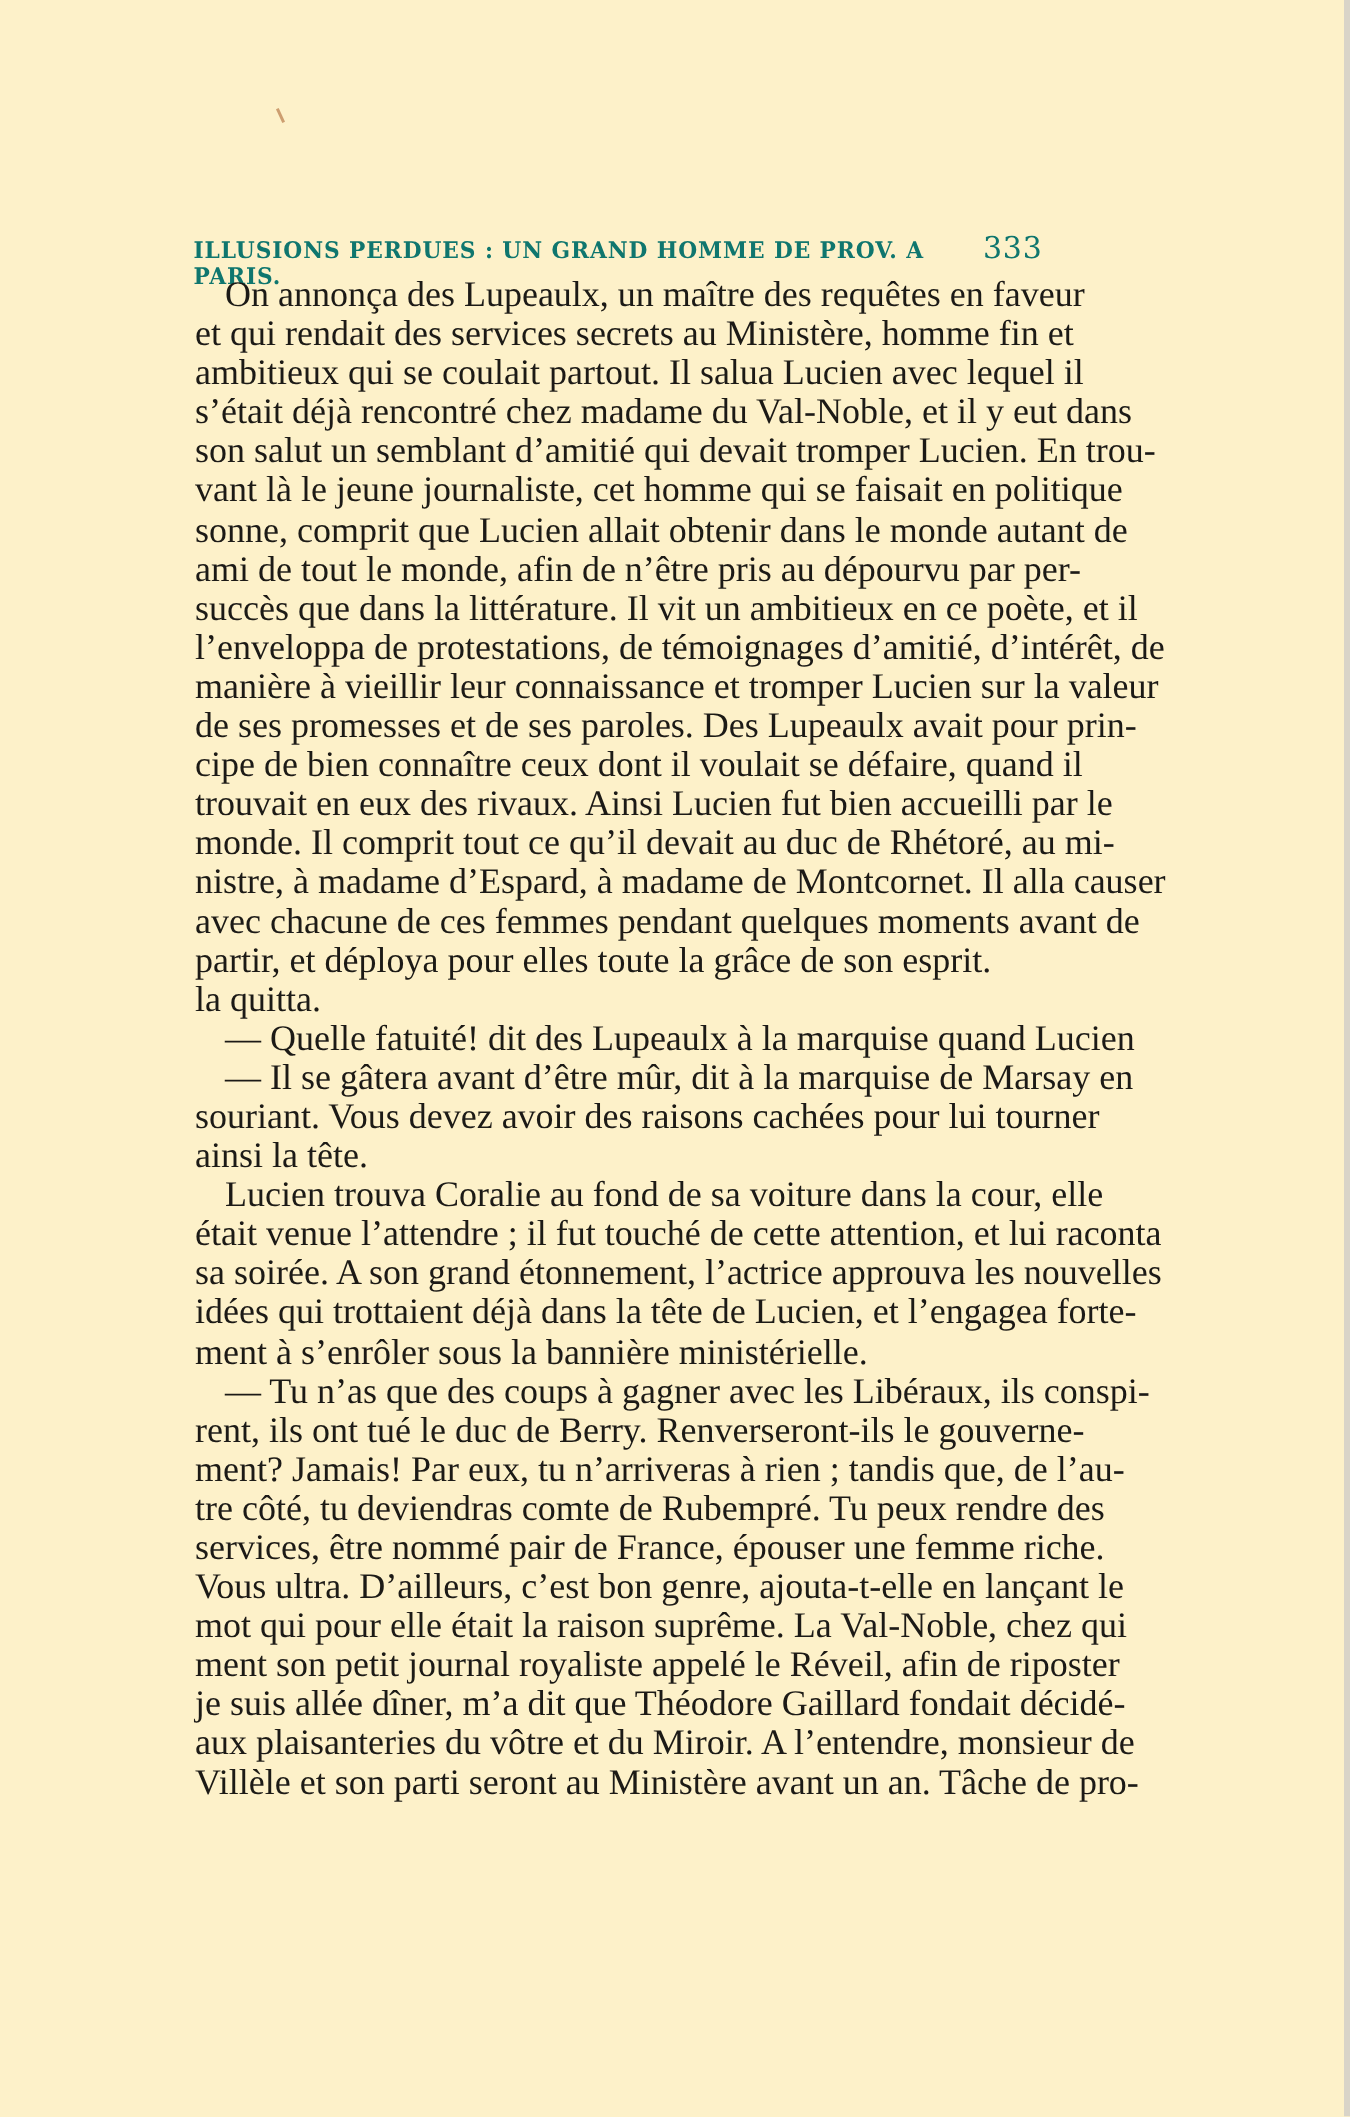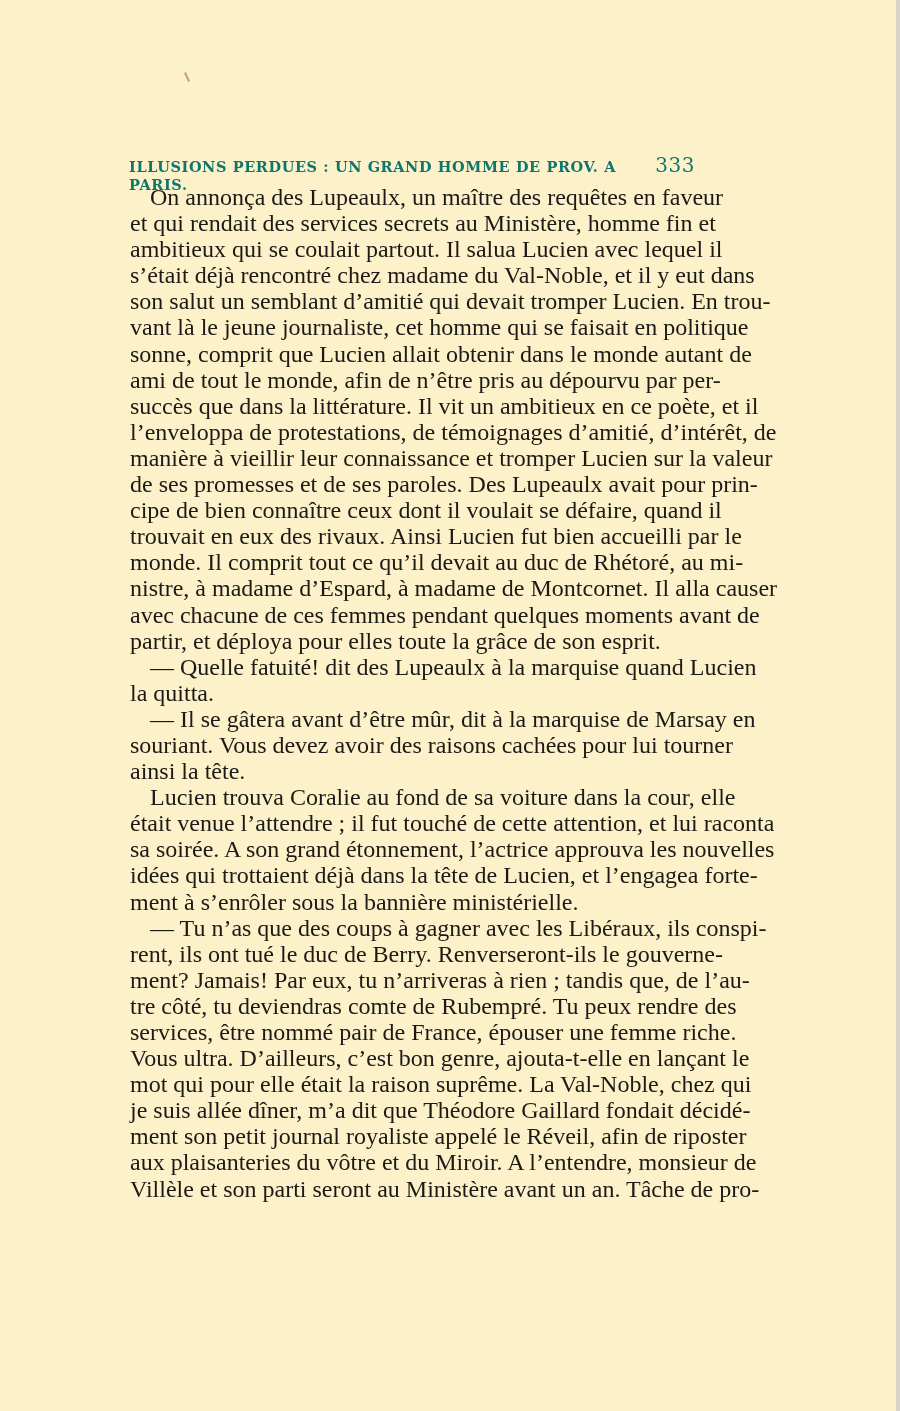--- a/index.html
+++ b/index.html
@@ -67,35 +67,35 @@
       <span class="line">succès que dans la littérature. Il vit un ambitieux en ce poète, et il</span>
       <span class="line">l’enveloppa de protestations, de témoignages d’amitié, d’intérêt, de</span>
       <span class="line">manière à vieillir leur connaissance et tromper Lucien sur la valeur</span>
       <span class="line">de ses promesses et de ses paroles. Des Lupeaulx avait pour prin-</span>
       <span class="line">cipe de bien connaître ceux dont il voulait se défaire, quand il</span>
       <span class="line">trouvait en eux des rivaux. Ainsi Lucien fut bien accueilli par le</span>
       <span class="line">monde. Il comprit tout ce qu’il devait au duc de Rhétoré, au mi-</span>
       <span class="line">nistre, à madame d’Espard, à madame de Montcornet. Il alla causer</span>
       <span class="line">avec chacune de ces femmes pendant quelques moments avant de</span>
       <span class="line last">partir, et déploya pour elles toute la grâce de son esprit.</span>
+      <span class="line last">la quitta.</span>
       <span class="line indent">— Quelle fatuité! dit des Lupeaulx à la marquise quand Lucien</span>
-      <span class="line last">la quitta.</span>
       <span class="line indent">— Il se gâtera avant d’être mûr, dit à la marquise de Marsay en</span>
       <span class="line">souriant. Vous devez avoir des raisons cachées pour lui tourner</span>
       <span class="line last">ainsi la tête.</span>
       <span class="line indent">Lucien trouva Coralie au fond de sa voiture dans la cour, elle</span>
       <span class="line">était venue l’attendre ; il fut touché de cette attention, et lui raconta</span>
       <span class="line">sa soirée. A son grand étonnement, l’actrice approuva les nouvelles</span>
       <span class="line">idées qui trottaient déjà dans la tête de Lucien, et l’engagea forte-</span>
       <span class="line last">ment à s’enrôler sous la bannière ministérielle.</span>
       <span class="line indent">— Tu n’as que des coups à gagner avec les Libéraux, ils conspi-</span>
       <span class="line">rent, ils ont tué le duc de Berry. Renverseront-ils le gouverne-</span>
       <span class="line">ment? Jamais! Par eux, tu n’arriveras à rien ; tandis que, de l’au-</span>
       <span class="line">tre côté, tu deviendras comte de Rubempré. Tu peux rendre des</span>
       <span class="line">services, être nommé pair de France, épouser une femme riche.</span>
       <span class="line">Vous ultra. D’ailleurs, c’est bon genre, ajouta-t-elle en lançant le</span>
       <span class="line">mot qui pour elle était la raison suprême. La Val-Noble, chez qui</span>
+      <span class="line">ment son petit journal royaliste appelé le Réveil, afin de riposter</span>
       <span class="line">je suis allée dîner, m’a dit que Théodore Gaillard fondait décidé-</span>
-      <span class="line">ment son petit journal royaliste appelé le Réveil, afin de riposter</span>
       <span class="line">aux plaisanteries du vôtre et du Miroir. A l’entendre, monsieur de</span>
       <span class="line">Villèle et son parti seront au Ministère avant un an. Tâche de pro-</span>
     </div>
 </div>
 
 </body></html>

